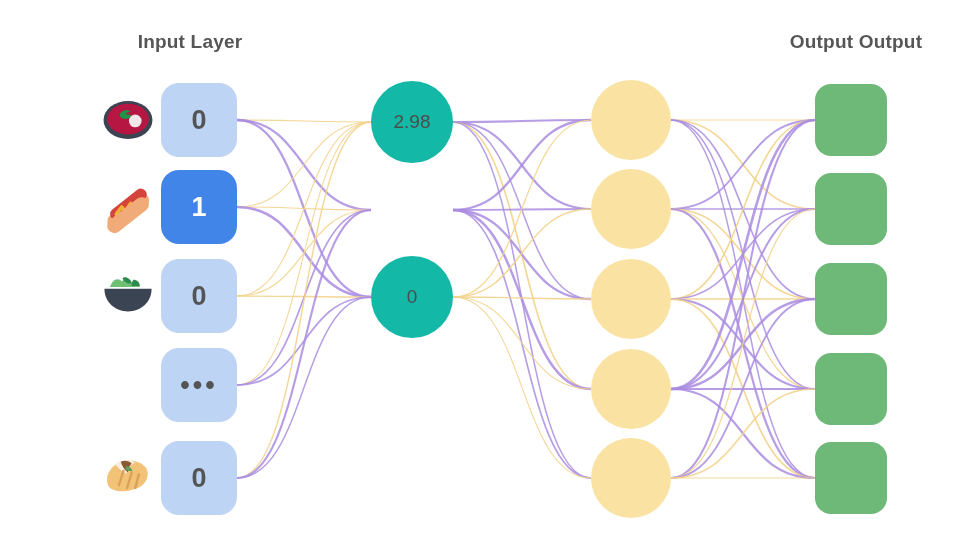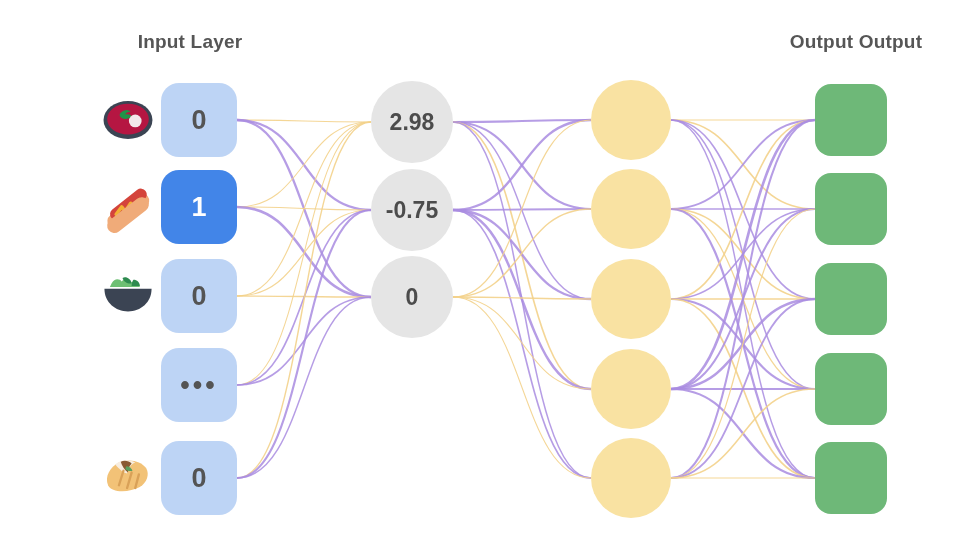--- a/index.html
+++ b/index.html
@@ -58,24 +58,24 @@
   }
   .input-box.ellipsis {
     font-size: 27px;
     letter-spacing: 3px;
     color: #545454;
   }
   .emb-node {
     width: 82px;
     height: 82px;
     border-radius: 50%;
-    background: #e5e5e5;
+    background: #14b8a6;
     color: #4c4c4c;
-    font-size: 23px;
-    font-weight: bold;
+    font-size: 19px;
+    font-weight: normal;
   }
   .hid-node {
     width: 80px;
     height: 80px;
     border-radius: 50%;
     background: #f9e2a2;
   }
   .out-box {
     width: 72px;
     height: 72px;
@@ -187,23 +187,20 @@
         <path d="M24 14c4-2 9-1 12 2-3 3-4 7-4 10-4-3-7-8-8-12z" fill="#8a5a33"></path>
         <path d="M30 19c3 0 6 2 7 5-3 1-6 0-8-2z" fill="#5aa05e"></path>
         <path d="M22 40 L27 24 M31 43 L36 26 M40 43 L44 28" stroke="#d9a158" stroke-width="2.6" stroke-linecap="round"></path>
       </svg></div>
     <div class="node input-box" style="left: 161px; top: 441px;">
       <span>0</span>
     </div>
     <div class="node emb-node" style="left: 371px; top: 81px;">
       <span>2.98</span>
     </div>
-    <div class="node emb-node" style="left: 371px; top: 169px;">
-      <span>-0.75</span>
-    </div>
     <div class="node emb-node" style="left: 371px; top: 256px;">
       <span>0</span>
     </div>
     <div class="node hid-node" style="left: 591px; top: 80px;"></div>
     <div class="node hid-node" style="left: 591px; top: 169px;"></div>
     <div class="node hid-node" style="left: 591px; top: 259px;"></div>
     <div class="node hid-node" style="left: 591px; top: 349px;"></div>
     <div class="node hid-node" style="left: 591px; top: 438px;"></div>
     <div class="node out-box" style="left: 815px; top: 84px;"></div>
     <div class="node out-box" style="left: 815px; top: 173px;"></div>

